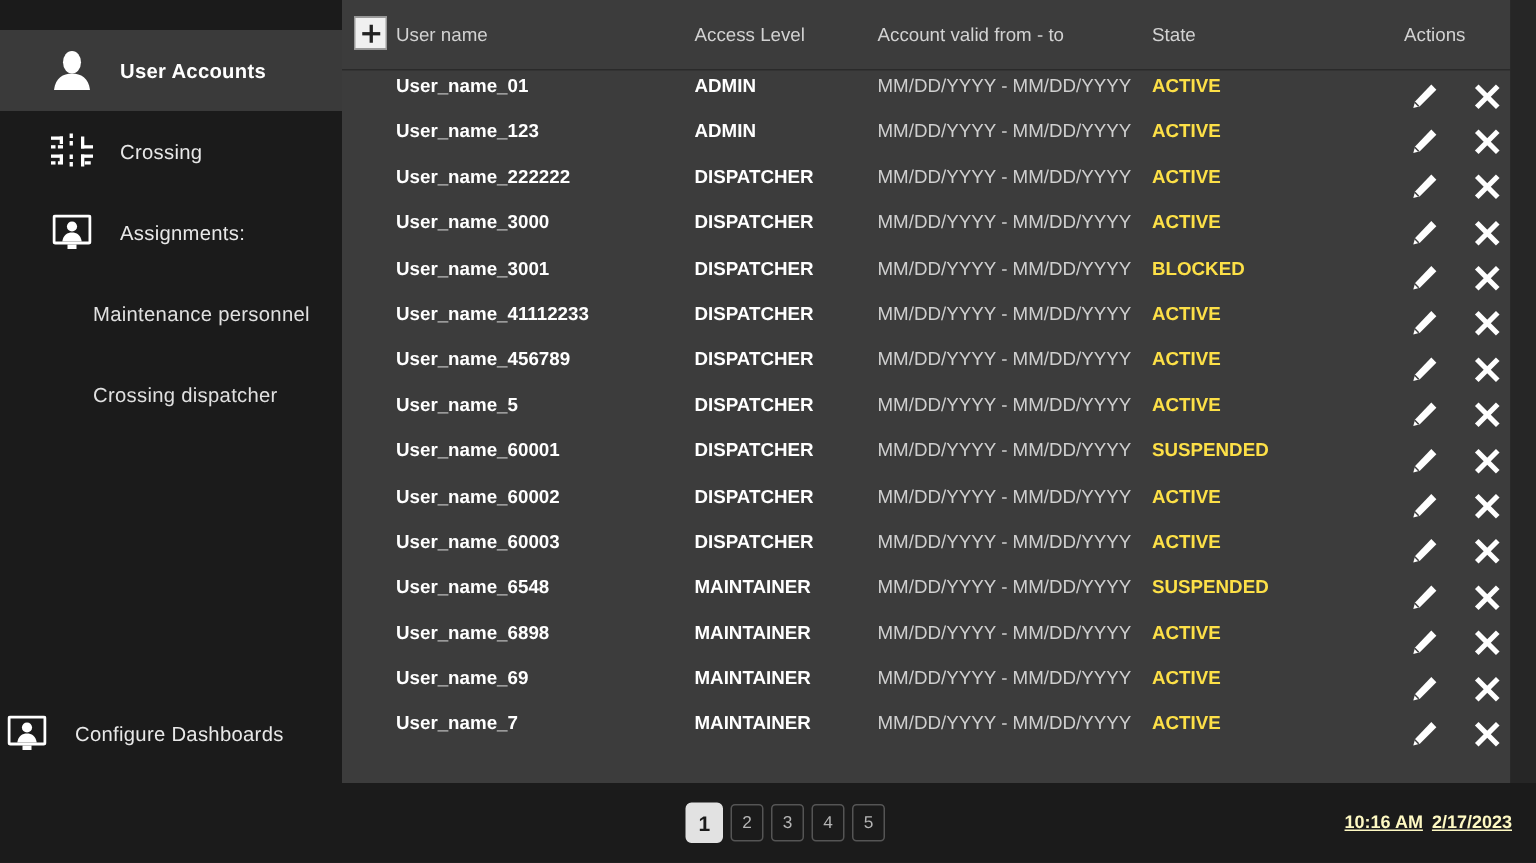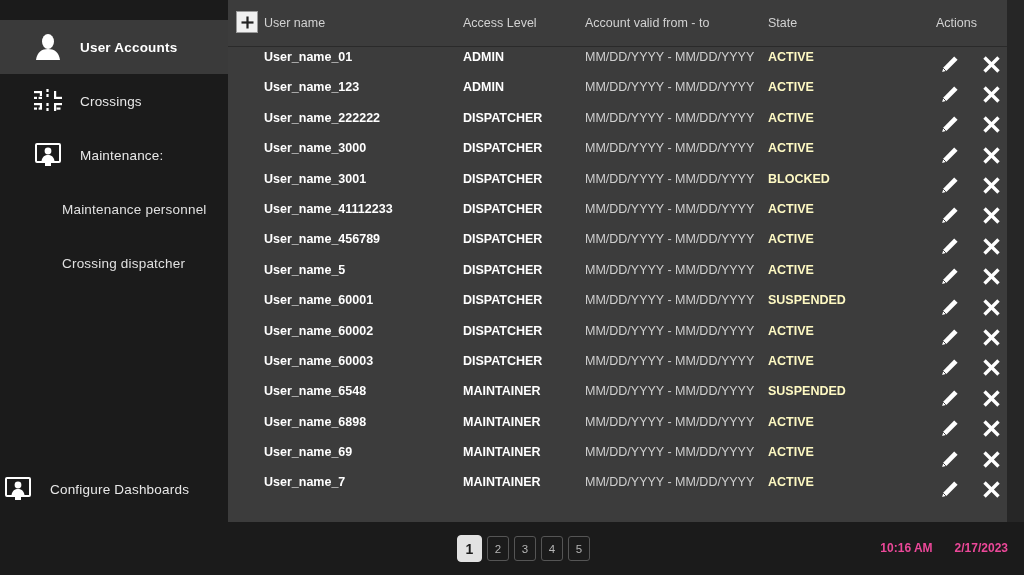--- a/index.html
+++ b/index.html
@@ -112,21 +112,21 @@
   }
   .cell {
     position: absolute;
     top: 1px;
     font-size: 12.5px;
     white-space: nowrap;
   }
   .c-user   { left: 36px; color: #ffffff; font-weight: bold; }
   .c-access { left: 235px; color: #ffffff; font-weight: bold; }
   .c-valid  { left: 357px; color: #cfcfcf; }
-  .c-state  { left: 540px; color: #fef9c3; font-weight: bold; }
+  .c-state  { left: 540px; color: #fde047; font-weight: bold; }
   .act {
     position: absolute;
     top: 4px;
     width: 22px; height: 22px;
     display: flex; align-items: center; justify-content: center;
   }
   .act-edit { left: 710px; }
   .act-del  { left: 752px; }
 
   
@@ -163,24 +163,25 @@
     border-color: #e2e2e2;
     color: #1b1b1b;
     font-weight: bold;
     font-size: 14px;
     min-width: 25px; height: 27px;
     border-radius: 4px;
   }
   #clock {
     position: absolute;
     right: 16px; top: 19px;
-    display: flex; gap: 22px;
-    color: #ec4899;
+    display: flex; gap: 6px;
+    color: #fef9c3;
     font-size: 12px;
     font-weight: bold;
+    text-decoration: underline;
   }
 </style>
 </head>
 <body>
 
 <div id="app">
 
   <div id="sidebar">
     <div id="nav-top">
         <div class="nav-item active">
@@ -209,32 +210,32 @@
                 <rect x="0" y="15" width="8" height="2.2"></rect>
                 <rect x="5.8" y="15" width="2.2" height="5"></rect>
                 <rect x="20" y="15" width="8" height="2.2"></rect>
                 <rect x="20" y="15" width="2.2" height="8"></rect>
                 <rect x="22.5" y="19.5" width="4" height="2.2"></rect>
                 <rect x="0" y="19.5" width="3" height="2.2"></rect>
                 <rect x="4.6" y="19.5" width="3.4" height="2.2"></rect>
               </g>
             </svg>
           </span>
-          <span class="nav-label">Crossings</span>
+          <span class="nav-label">Crossing</span>
         </div>
         <div class="nav-item">
           <span class="nav-icon">
             <svg width="26" height="24" viewBox="0 0 26 24">
               <rect x="1" y="1" width="24" height="18" rx="1" fill="none" stroke="#fff" stroke-width="2"></rect>
               <circle cx="13" cy="8" r="3.4" fill="#fff"></circle>
               <path d="M6.5 18 C7.2 13.6 10 12 13 12 C16 12 18.8 13.6 19.5 18 Z" fill="#fff"></path>
               <rect x="10" y="20" width="6" height="3" fill="#fff"></rect>
             </svg>
           </span>
-          <span class="nav-label">Maintenance:</span>
+          <span class="nav-label">Assignments:</span>
         </div>
         <div class="nav-sub">
           <span class="nav-label">Maintenance personnel</span>
         </div>
         <div class="nav-sub">
           <span class="nav-label">Crossing dispatcher</span>
         </div>
       </div>
     <div id="configure-row">
       <span class="nav-icon">

